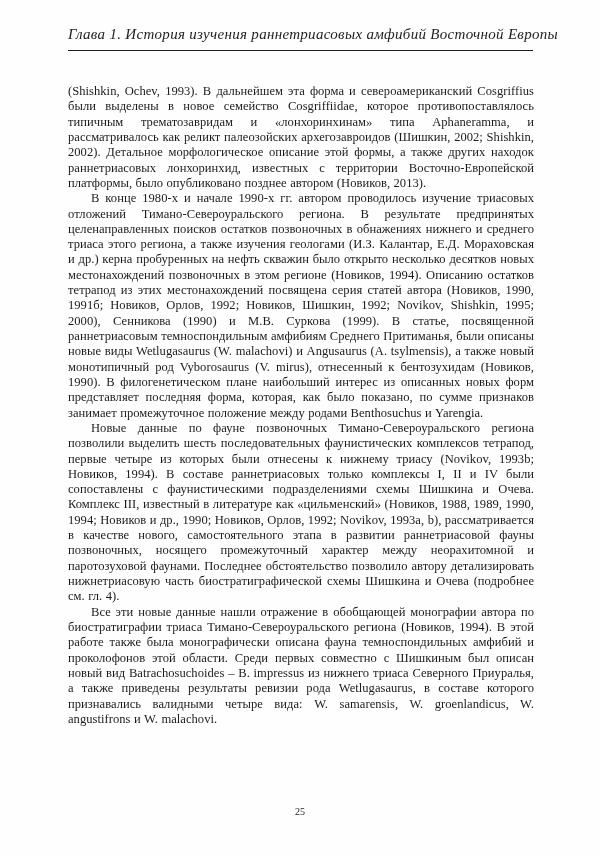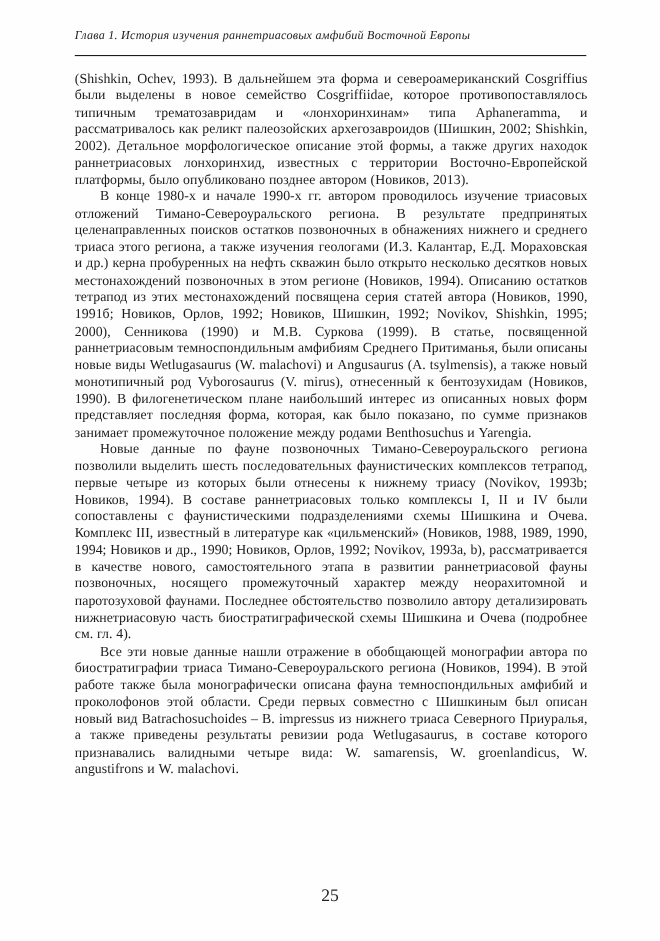--- a/index.html
+++ b/index.html
@@ -21,21 +21,21 @@
     box-sizing: border-box;
     background: #fefefe;
   }
   .running-header {
     position: absolute;
     left: 68px;
     top: 26px;
     width: 465px;
     text-align: left;
     font-style: italic;
-    font-size: 11px;
+    font-size: 15px;
     letter-spacing: 0.02em;
     color: #232323;
     white-space: nowrap;
   }
   .header-rule {
     position: absolute;
     left: 68px;
     top: 50px;
     width: 465px;
     height: 1px;
@@ -54,28 +54,29 @@
     text-justify: inter-word;
     font-size: 12.55px;
     line-height: 15.32px;
     letter-spacing: 0.003em;
     word-spacing: 0.02em;
     color: #1b1b1b;
     -webkit-font-smoothing: antialiased;
   }
   p.para.first {
     text-indent: 0;
+    margin-top: 20px;
   }
   .page-number {
     position: absolute;
     left: 0;
     top: 806px;
     width: 600px;
     text-align: center;
-    font-size: 16px;
+    font-size: 10px;
     color: #242424;
   }
 </style>
 </head>
 <body>
 
 <div class="page">
 
   <div class="running-header">Глава 1. История изучения раннетриасовых амфибий Восточной Европы</div>
 

